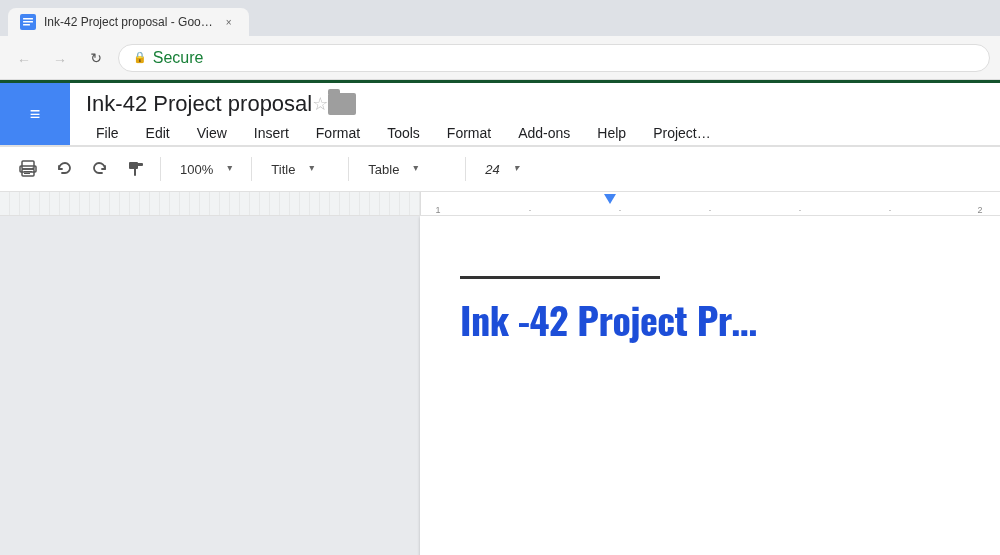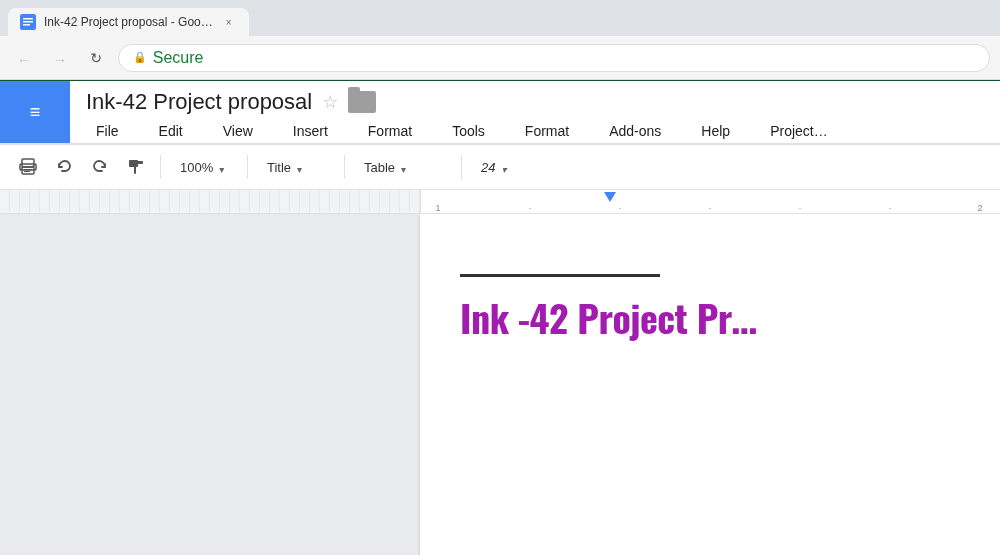--- a/index.html
+++ b/index.html
@@ -1,21 +1,21 @@
 <!DOCTYPE html>
 <html><head>
   <meta charset="utf-8">
   <style>
     * { margin: 0; padding: 0; box-sizing: border-box; }
     body { font-family: Arial, sans-serif; background: #f1f3f4; width: 1000px; height: 555px; overflow: hidden; }
 
     
     .browser-chrome {
       background: #f5f5f5;
-      border-bottom: 1px solid #14532d;
+      border-bottom: 3px solid #14532d;
     }
 
     
     .tab-bar {
       display: flex;
       align-items: flex-end;
       padding: 8px 0 0 8px;
       background: #dee1e6;
       height: 36px;
     }
@@ -101,21 +101,20 @@
       flex-shrink: 0;
     }
     .hamburger { color: white; font-size: 18px; }
 
     .docs-header-right { flex: 1; padding: 8px 0 0 0; }
 
     .docs-title-row {
       display: flex;
       align-items: center;
       padding: 0 16px 4px 16px;
-      gap: 10px;
     }
     .docs-title {
       font-size: 22px;
       font-weight: 400;
       color: #202124;
     }
     .docs-title-icon {
       font-size: 18px;
       color: #bdbdbd;
       cursor: pointer;
@@ -134,21 +133,21 @@
       width: 12px; height: 5px;
       background: #9e9e9e;
       border-radius: 2px 2px 0 0;
     }
 
     
     .docs-menu-bar {
       display: flex;
       align-items: center;
       padding: 0 16px;
-      gap: 20px;
+      gap: 7px;
     }
     .menu-item {
       padding: 4px 10px;
       font-size: 14px;
       color: #202124;
       cursor: pointer;
       border-radius: 4px;
     }
 
     
@@ -165,26 +164,26 @@
       width: 32px; height: 32px;
       display: flex; align-items: center; justify-content: center;
       border-radius: 4px;
       cursor: pointer;
       color: #444;
       font-size: 14px;
     }
     .toolbar-divider { width: 1px; height: 24px; background: #e0e0e0; margin: 0 4px; }
 
     .toolbar-select {
-      display: flex; align-items: flex-end;
+      display: flex; align-items: flex-start;
       padding: 4px 10px;
       border: 1px solid transparent;
       border-radius: 4px;
       cursor: pointer;
-      gap: 6px;
+      gap: 14px;
       font-size: 13px;
       color: #333;
     }
     .toolbar-select .arrow { font-size: 10px; color: #666; }
 
     .zoom-select { min-width: 70px; }
     .style-select { min-width: 80px; }
     .font-select { min-width: 100px; }
     .size-select { min-width: 50px; font-style: italic; }
 
@@ -263,21 +262,21 @@
     }
     .page-title-line {
       width: 200px;
       height: 3px;
       background: #333;
       margin-bottom: 12px;
     }
     .page-title-text {
       font-size: 38px;
       font-weight: 700;
-      color: #a21caf;
+      color: #1d4ed8;
       font-family: 'Oswald', Arial, sans-serif;
       letter-spacing: -0.5px;
     }
   </style>
 </head>
 <body>
 
 <div class="browser-chrome">
 
   <div class="tab-bar">

